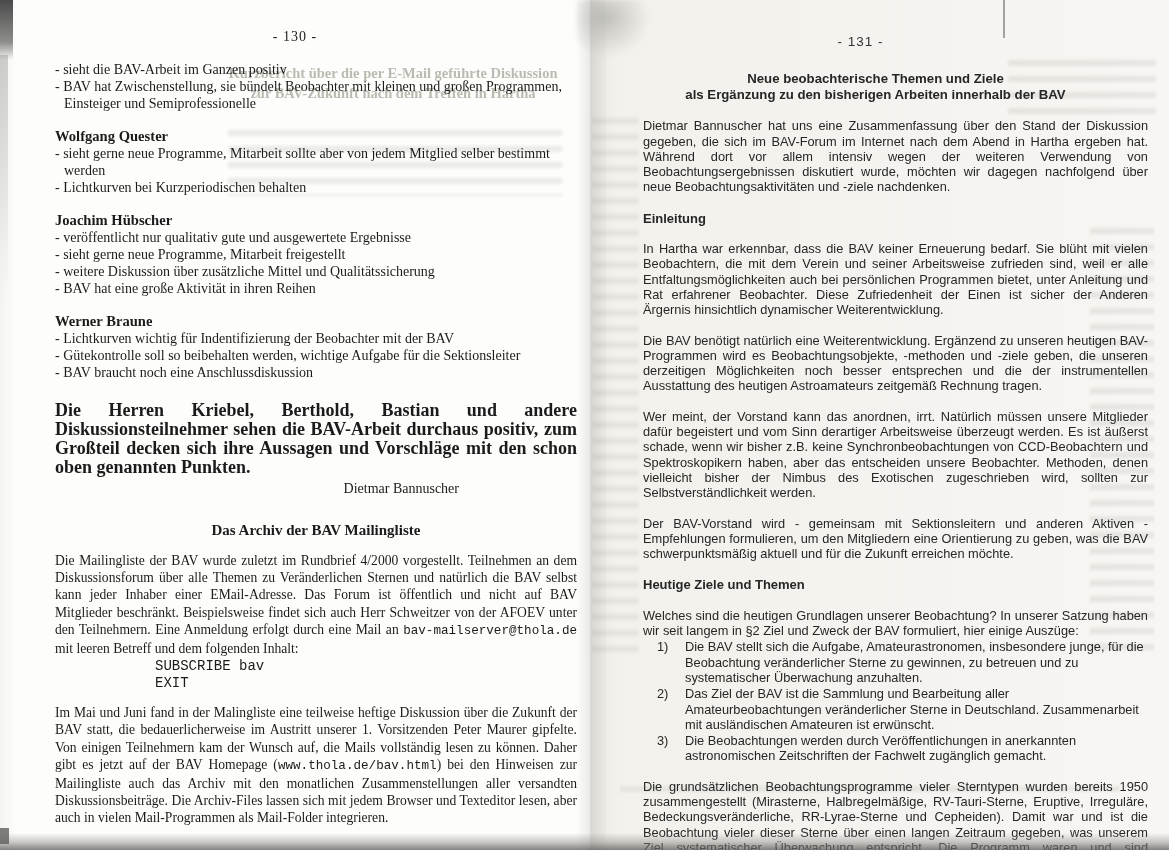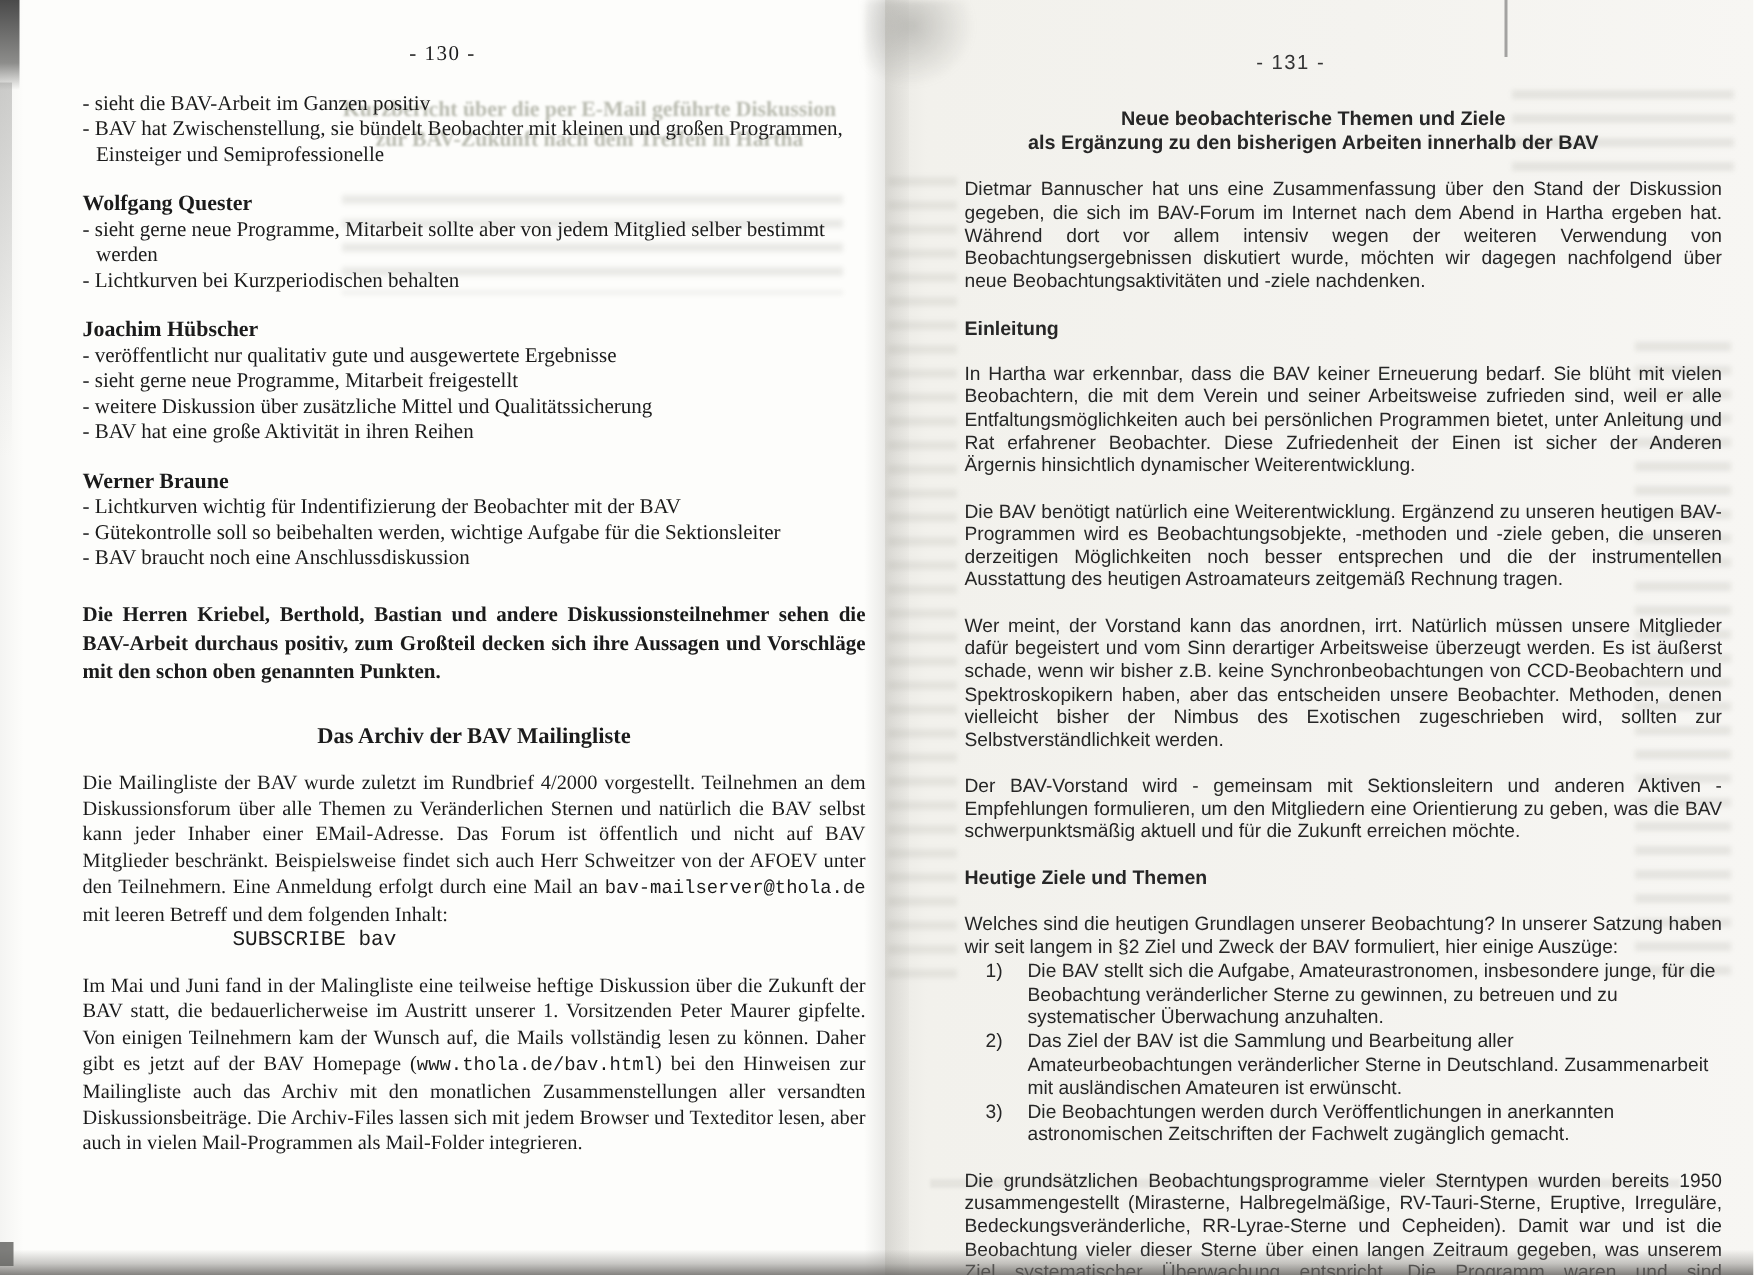--- a/index.html
+++ b/index.html
@@ -24,21 +24,21 @@
   .rp-content{
     position:absolute;left:53px;top:0;width:505px;
     font-family:"Liberation Sans", sans-serif;font-size:12.8px;line-height:15.3px;color:#262626;
   }
   
   .lp-pagenum{margin-top:28px;text-align:center;letter-spacing:1px;padding-right:42px;}
   .person{margin-top:16px;}
   .person-name{font-weight:bold;font-size:14.6px;}
   .dash-item{padding-left:9px;text-indent:-9px;}
   .dash-item::before{content:"- ";}
-  .lp-summary{margin-top:20px;font-weight:bold;font-size:14px;line-height:19px;text-align:justify;}
+  .lp-summary{margin-top:20px;font-weight:bold;font-size:18px;line-height:19px;text-align:justify;}
   .lp-sign1{text-align:right;padding-right:118px;margin-top:3px;}
   .lp-archive-h{text-align:center;font-weight:bold;font-size:15px;margin-top:25px;}
   .lp-para{margin-top:13px;text-align:justify;font-size:13.6px;line-height:17.2px;}
   .mono{font-family:"Liberation Mono", monospace;font-size:12.6px;}
   .lp-code{margin:1px 0 0 100px;font-family:"Liberation Mono", monospace;font-size:14px;line-height:16px;white-space:pre;}
   
   .rp-pagenum{margin-top:34px;text-align:center;letter-spacing:1px;font-size:13.5px;padding-right:70px;color:#333;}
   .rp-title{margin-top:22px;text-align:center;font-weight:bold;font-size:13.2px;line-height:16px;padding-right:40px;}
   .rp-para{margin-top:15px;text-align:justify;}
   .rp-h{margin-top:16px;font-weight:bold;font-size:13px;}
@@ -105,26 +105,28 @@
     </div>
 
     <div class="person">
       <div class="person-name">Werner Braune</div>
       <div class="dash-item">Lichtkurven wichtig für Indentifizierung der Beobachter mit der BAV</div>
       <div class="dash-item">Gütekontrolle soll so beibehalten werden, wichtige Aufgabe für die Sektionsleiter</div>
       <div class="dash-item">BAV braucht noch eine Anschlussdiskussion</div>
     </div>
 
     <div class="lp-summary">Die Herren Kriebel, Berthold, Bastian und andere Diskussionsteilnehmer sehen die BAV-Arbeit durchaus positiv, zum Großteil decken sich ihre Aussagen und Vorschläge mit den schon oben genannten Punkten.</div>
+    <div class="lp-sign1">Dietmar Bannuscher</div>
 
     <div class="lp-archive-h">Das Archiv der BAV Mailingliste</div>
 
     <div class="lp-para"><span>Die Mailingliste der BAV wurde zuletzt im Rundbrief 4/2000 vorgestellt. Teilnehmen an dem Diskussionsforum über alle Themen zu Veränderlichen Sternen und natürlich die BAV selbst kann jeder Inhaber einer EMail-Adresse. Das Forum ist öffentlich und nicht auf BAV Mitglieder beschränkt. Beispielsweise findet sich auch Herr Schweitzer von der AFOEV unter den Teilnehmern. Eine Anmeldung erfolgt durch eine Mail an </span><span class="mono">bav-mailserver@thola.de</span><span> mit leeren Betreff und dem folgenden Inhalt:</span></div>
 
     <div class="lp-code">SUBSCRIBE bav</div>
+    <div class="lp-code">EXIT</div>
 
     <div class="lp-para"><span>Im Mai und Juni fand in der Malingliste eine teilweise heftige Diskussion über die Zukunft der BAV statt, die bedauerlicherweise im Austritt unserer 1. Vorsitzenden Peter Maurer gipfelte. Von einigen Teilnehmern kam der Wunsch auf, die Mails vollständig lesen zu können. Daher gibt es jetzt auf der BAV Homepage (</span><span class="mono">www.thola.de/bav.html</span><span>) bei den Hinweisen zur Mailingliste auch das Archiv mit den monatlichen Zusammenstellungen aller versandten Diskussionsbeiträge. Die Archiv-Files lassen sich mit jedem Browser und Texteditor lesen, aber auch in vielen Mail-Programmen als Mail-Folder integrieren.</span></div>
 
   </div>
 </div>
 
 <div class="page-right"></div>
 
 <div class="smudge s2"></div>
 <div class="smudge s3"></div>

